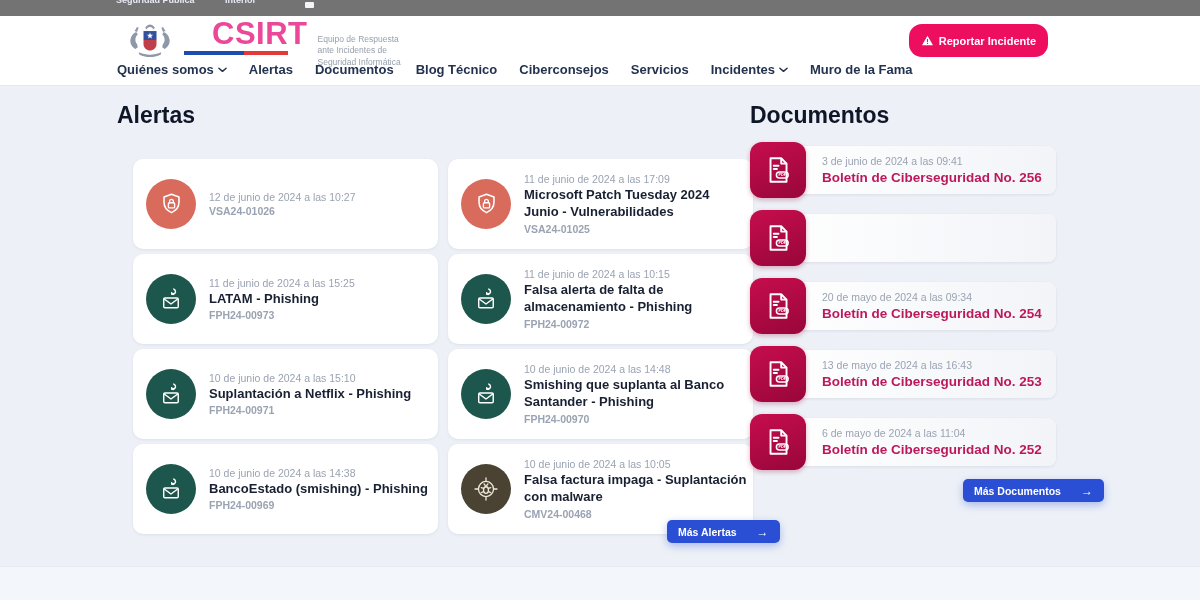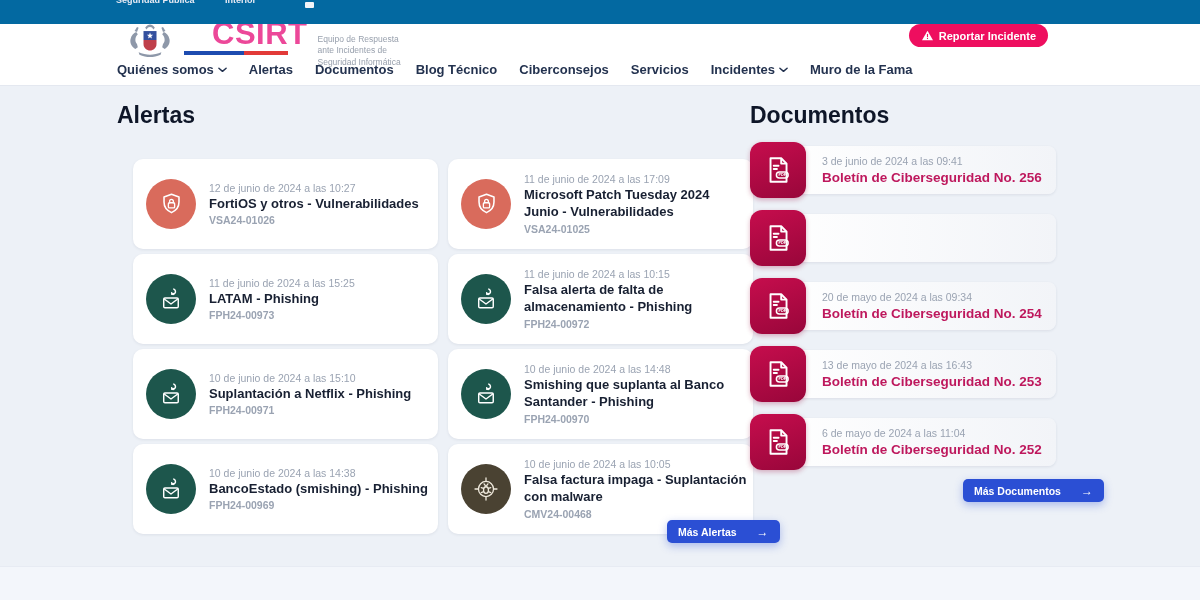--- a/index.html
+++ b/index.html
@@ -1,34 +1,34 @@
 <!DOCTYPE html>
 <html><head>
 <meta charset="utf-8">
 <style>
   * { box-sizing: border-box; }
   body { margin:0; background:#dde1ea; font-family:"Liberation Sans", sans-serif; }
   .page { position:relative; width:1200px; height:600px; overflow:hidden; background:#edf1f7; }
 
   
-  .topbar { position:absolute; top:0; left:0; width:100%; height:24px; background:#0369a1; overflow:hidden; z-index:6;text-align:right; }
+  .topbar { position:absolute; top:0; left:0; width:100%; height:16px; background:#737373; overflow:hidden; z-index:6;text-align:right; }
   .topbar-link { position:absolute; top:-5px; font-size:9px; font-weight:bold; color:#e8ebf5; white-space:nowrap; }
   .tb-0 { left:116px; } .tb-1 { left:225px; }
   .topbar-glyph { position:absolute; top:2px; left:305px; width:9px; height:6px; background:#f2f4f8; border-radius:1px; }
 
   
   .header { position:absolute; top:8px; left:0; width:100%; height:78px; background:#ffffff; border-bottom:1px solid #e4e8f0; z-index:5; }
   .brand { position:absolute; left:124px; top:10px; display:flex; align-items:flex-start; }
   .coat { margin-top:2px; }
   .brand-main { margin-left:8px; }
   .csirt { font-size:31px; font-weight:800; color:#ec4899; letter-spacing:0.5px; line-height:1;margin-left:28px; }
   .brand-underline { height:4px; width:104px; margin-top:2px; background:linear-gradient(90deg,#1d4cb0 0%,#1d4cb0 58%,#e23a38 58%,#e23a38 100%); }
   .tagline { margin-left:10px; margin-top:16px; font-size:8.5px; line-height:1.35; color:#98a0ad; }
 
-  .report-btn { position:absolute; top:16px; right:152px; height:23px; display:flex; align-items:center; gap:5px;
+  .report-btn { position:absolute; top:16px; right:152px; height:33px; display:flex; align-items:center; gap:5px;
     background:#ee0e5f; color:#fff; font-size:11px; font-weight:bold; border:none; border-radius:13px; padding:0 12px;
     cursor:pointer; font-family:inherit; }
 
   .nav { position:absolute; left:117px; top:54px; display:flex; gap:22px; align-items:center; }
   .nav-item { display:flex; align-items:center; gap:4px; font-size:13px; font-weight:600; color:#23324f; cursor:pointer; white-space:nowrap; }
   .chev { width:9px; height:6px; margin-top:1px; }
 
   .section-title { position:absolute; font-size:23px; font-weight:800; color:#0e1628; z-index:2; }
   .alerts-title { left:117px; top:102px; }
   .docs-title { left:750px; top:102px; }
@@ -170,21 +170,20 @@
           <svg width="27" height="27" viewBox="0 0 26 26">
             <g fill="none" stroke="#ffffff" stroke-linejoin="round" stroke-linecap="round">
               <path d="M13 3.2l7.2 2.6v4.9c0 4.8-2.9 8.3-7.2 10.1-4.3-1.8-7.2-5.3-7.2-10.1V5.8z" stroke-width="1.5"></path>
               <rect x="10" y="11.3" width="6" height="5" rx="1" stroke-width="1.3"></rect>
               <path d="M11.2 11.3V9.9a1.8 1.8 0 013.6 0v1.4" stroke-width="1.3"></path>
             </g>
           </svg>
         </div>
     <div class="alert-text">
       <div class="alert-date">12 de junio de 2024 a las 10:27</div>
-      <div class="alert-title">FortiOS y otros - Vulnerabilidades</div>
       <div class="alert-code">VSA24-01026</div>
     </div>
   </div>
 
   <div class="alert-card">
     <div class="alert-icon" style="background: rgb(217, 107, 92);">
           <svg width="27" height="27" viewBox="0 0 26 26">
             <g fill="none" stroke="#ffffff" stroke-linejoin="round" stroke-linecap="round">
               <path d="M13 3.2l7.2 2.6v4.9c0 4.8-2.9 8.3-7.2 10.1-4.3-1.8-7.2-5.3-7.2-10.1V5.8z" stroke-width="1.5"></path>
               <rect x="10" y="11.3" width="6" height="5" rx="1" stroke-width="1.3"></rect>

